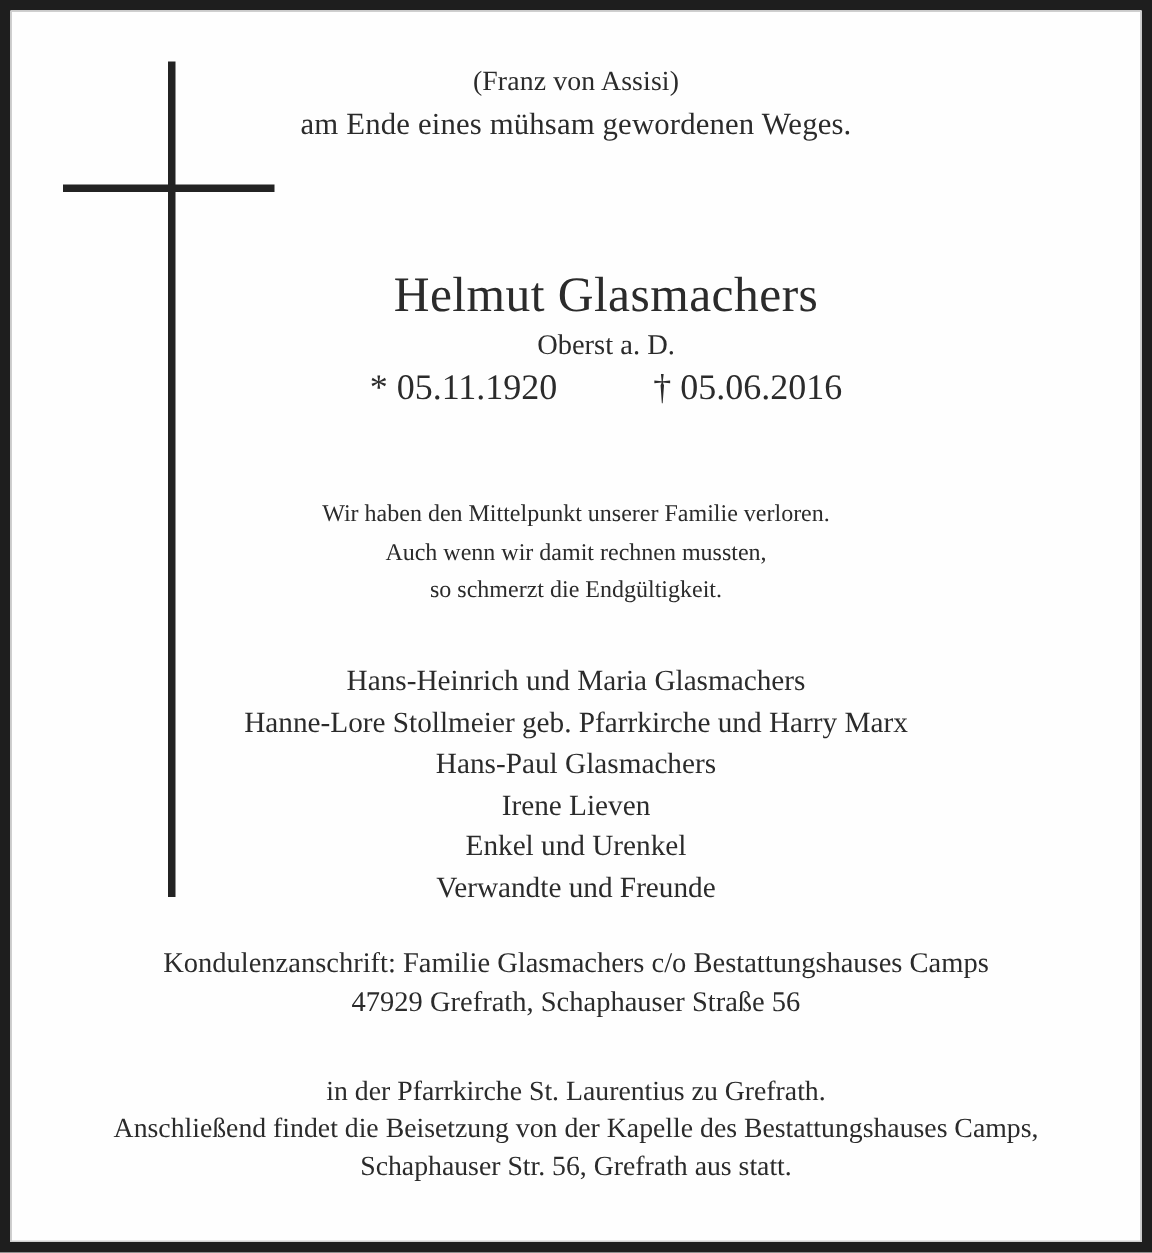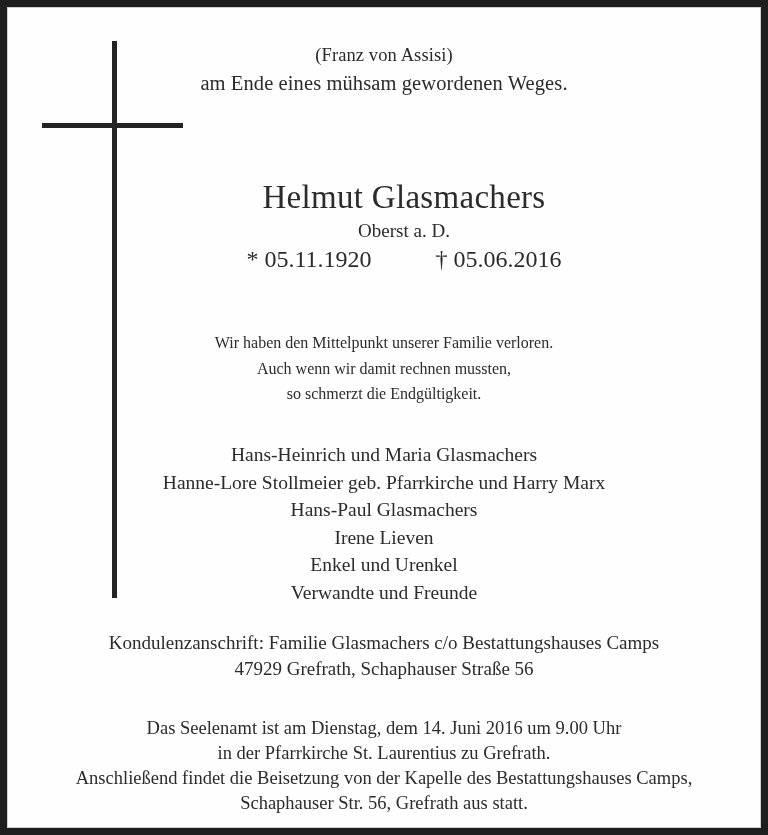--- a/index.html
+++ b/index.html
@@ -198,21 +198,20 @@
         <span class="line">Enkel und Urenkel</span>
         <span class="line">Verwandte und Freunde</span>
       </div>
 
       <div id="condolence" class="block">
         <span class="line">Kondulenzanschrift: Familie Glasmachers c/o Bestattungshauses Camps</span>
         <span class="line">47929 Grefrath, Schaphauser Straße 56</span>
       </div>
 
       <div id="service" class="block">
-        <span class="line">Das Seelenamt ist am Dienstag, dem 14. Juni 2016 um 9.00 Uhr</span>
         <span class="line">in der Pfarrkirche St. Laurentius zu Grefrath.</span>
         <span class="line">Anschließend findet die Beisetzung von der Kapelle des Bestattungshauses Camps,</span>
         <span class="line">Schaphauser Str. 56, Grefrath aus statt.</span>
       </div>
 
     </div>
   </div>
 </div>
 
 </body></html>

